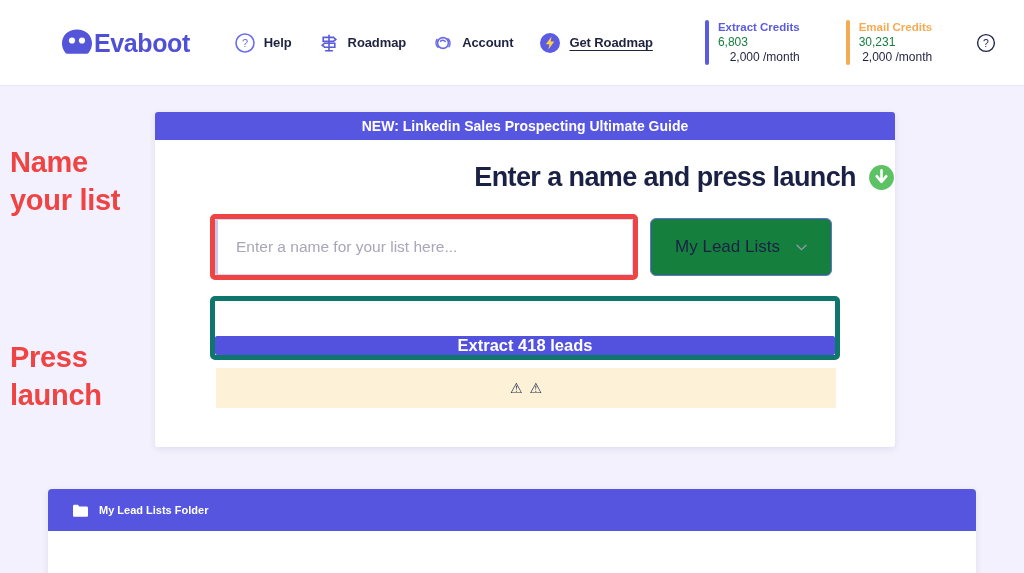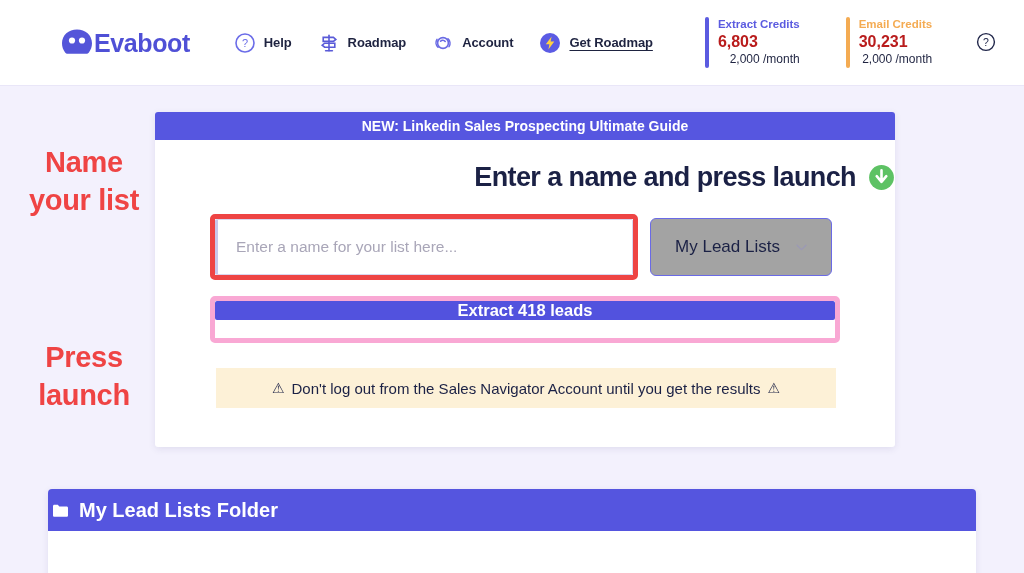--- a/index.html
+++ b/index.html
@@ -34,33 +34,33 @@
 
   .credits-group { display: flex; align-items: center; margin-left: 28px; gap: 22px; }
   .credit-block { display: flex; align-items: stretch; gap: 9px; padding-left: 24px; }
   .credit-bar { width: 4px; border-radius: 3px; flex: none; }
   .credit-bar.purple { background: #5b5be0; }
   .credit-bar.orange { background: #f4ab52; }
   .credit-text { display: flex; flex-direction: column; justify-content: center; line-height: 1.28; }
   .credit-title { font-size: 11.5px; font-weight: 700; }
   .credit-title.purple { color: #5b5be0; }
   .credit-title.orange { color: #f4ab52; }
-  .credit-value { font-size: 16px; font-weight: 700; color: #b91c1c; }
+  .credit-value { font-size: 12px; font-weight: 400; color: #15803d; }
   .credit-sub { font-size: 12px; color: #1e2340; font-weight: 400; text-align: right; }
 
   .help-round { margin-left: 22px; width: 20px; height: 20px; cursor: pointer; }
 
   
   .annot {
     position: absolute;
     color: #ef4444;
     font-size: 29px;
     font-weight: 700;
     line-height: 1.32;
-    text-align: center;
+    text-align: left;
     letter-spacing: -0.3px;
   }
   .annot-name { left: 10px; top: 143px; width: 148px; }
   .annot-press { left: 10px; top: 338px; width: 148px; }
 
   
   .card {
     position: absolute;
     left: 155px; top: 112px;
     width: 740px; height: 335px;
@@ -108,34 +108,34 @@
     padding: 0 18px;
     outline: none;
   }
   .name-input::placeholder { color: #a9a6b8; }
 
   .select-box {
     position: absolute; left: 495px; top: 106px;
     width: 182px; height: 58px;
     border: 1.5px solid #6a6ae6;
     border-radius: 6px;
-    background: #a3a3a3;
+    background: #15803d;
     display: flex; align-items: center; justify-content: center;
     gap: 16px;
     cursor: pointer;
   }
   .select-label { font-size: 17px; color: #1b2145; font-weight: 400; }
   .chev { width: 11px; height: 7px; display: block; }
 
   .btn-hl {
     position: absolute; left: 55px; top: 184px;
-    width: 630px; height: 47px;
-    border: 5px solid #f9a8d4;
+    width: 630px; height: 64px;
+    border: 5px solid #0f766e;
     border-radius: 5px;
-    display: flex; align-items: flex-start;
+    display: flex; align-items: flex-end;
   }
   .extract-btn {
     flex: 1;
     background: #5252de;
     border: none;
     color: #fff;
     font-family: "Liberation Sans", sans-serif;
     font-size: 16.5px;
     font-weight: 700;
     cursor: pointer;
@@ -171,22 +171,22 @@
     width: 928px; height: 120px;
     background: #ffffff;
     border-radius: 4px;
     box-shadow: 0 2px 7px rgba(60,50,120,0.10);
     overflow: hidden;
   }
   .folder-head {
     height: 42px; width: 100%;
     background: #5555df;
     display: flex; align-items: center; gap: 10px;
-    padding-left: 4px;
-    color: #ffffff; font-size: 20px; font-weight: 700;
+    padding-left: 24px;
+    color: #ffffff; font-size: 11px; font-weight: 700;
     cursor: pointer;
   }
   .folder-icon { width: 17px; height: 15px; display: block; }
   .folder-body { height: 78px; background: #fff; position: relative; }
 </style>
 </head>
 <body>
 
 <div class="header">
 
@@ -319,21 +319,20 @@
       </svg>
     </span>
   </div>
 
   <div class="btn-hl">
     <button class="extract-btn">Extract 418 leads</button>
   </div>
 
   <div class="warn-bar">
     <span class="warn-glyph">⚠</span>
-    <span>Don't log out from the Sales Navigator Account until you get the results</span>
     <span class="warn-glyph">⚠</span>
   </div>
 
 </div>
 
 <div class="folder-card">
   <div class="folder-head">
     <span>
       <svg class="folder-icon" viewBox="0 0 17 15">
         <path d="M1 3.2c0-.8.6-1.4 1.4-1.4h3.4l1.5 1.8h7.3c.8 0 1.4.6 1.4 1.4v7.4c0 .8-.6 1.4-1.4 1.4H2.4c-.8 0-1.4-.6-1.4-1.4z" fill="#ffffff"></path>

